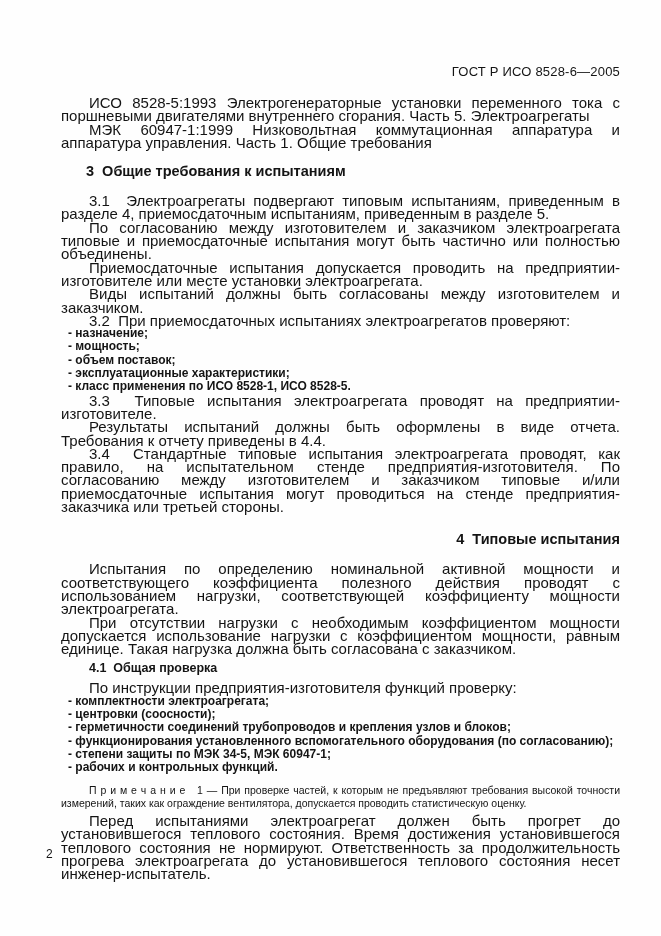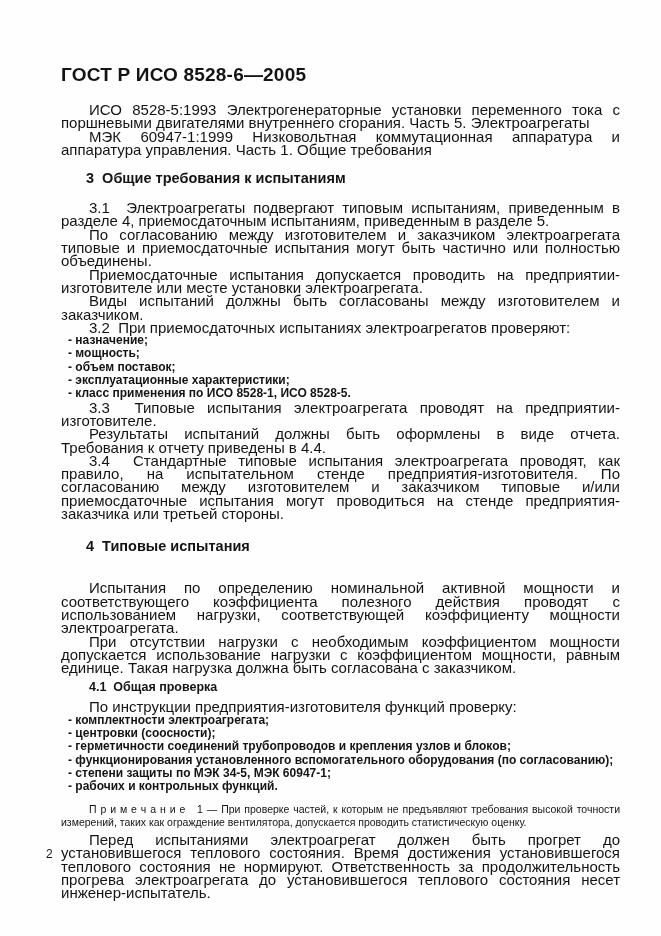--- a/index.html
+++ b/index.html
@@ -12,40 +12,41 @@
     font-family: "Liberation Sans", sans-serif;
     overflow: hidden;
   }
   .content {
     position: absolute;
     left: 61px;
     top: 64px;
     width: 559px;
   }
   .running-header {
-    font-size: 19px;
-    font-weight: bold;
+    font-size: 13px;
+    font-weight: normal;
     letter-spacing: 0.2px;
     margin: 0 0 17px 0;
+    text-align: right;
   }
   .para {
     margin: 0;
     font-size: 15px;
     line-height: 13.3px;
     text-align: justify;
     text-indent: 28px;
   }
   .sec-title {
     font-size: 14.5px;
     font-weight: bold;
     margin: 14px 0 14px 0;
     padding-left: 25px;
     line-height: 17px;
   }
-  .sec-title.mt-lg { margin-top: 18px; margin-bottom: 26px; }
+  .sec-title.mt-lg { margin-top: 18px; margin-bottom: 14px; text-align: right; }
   .sub-title {
     font-size: 12.5px;
     font-weight: bold;
     margin: 6px 0 6px 0;
     padding-left: 28px;
     line-height: 14px;
   }
   .list { margin: 0; }
   .list-item {
     font-size: 12px;

